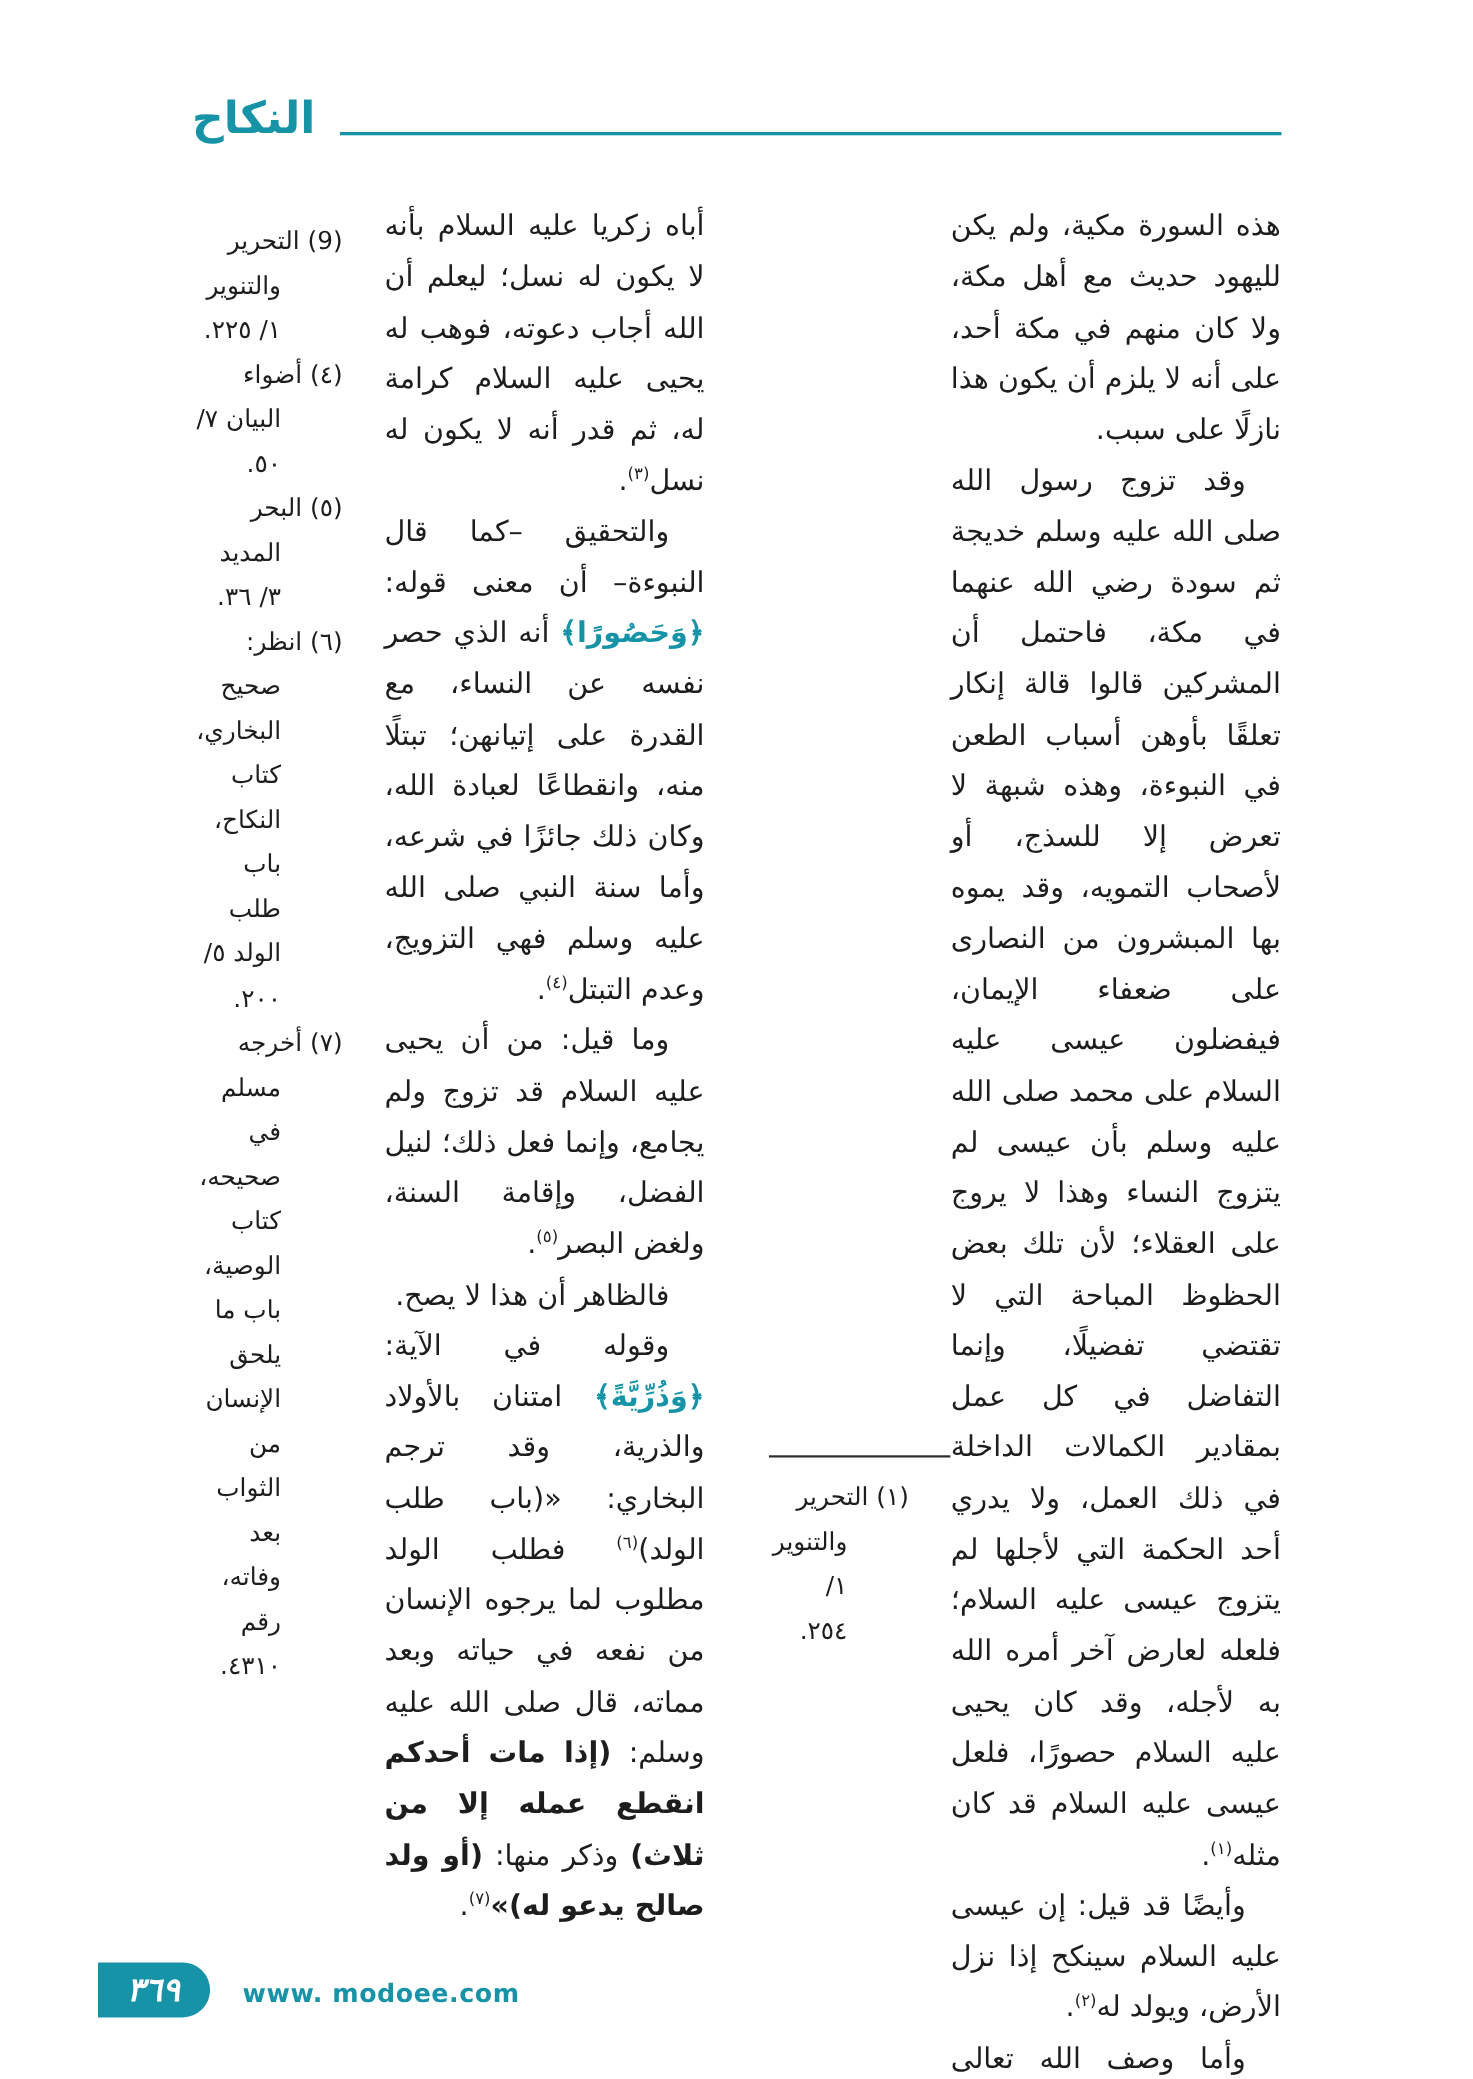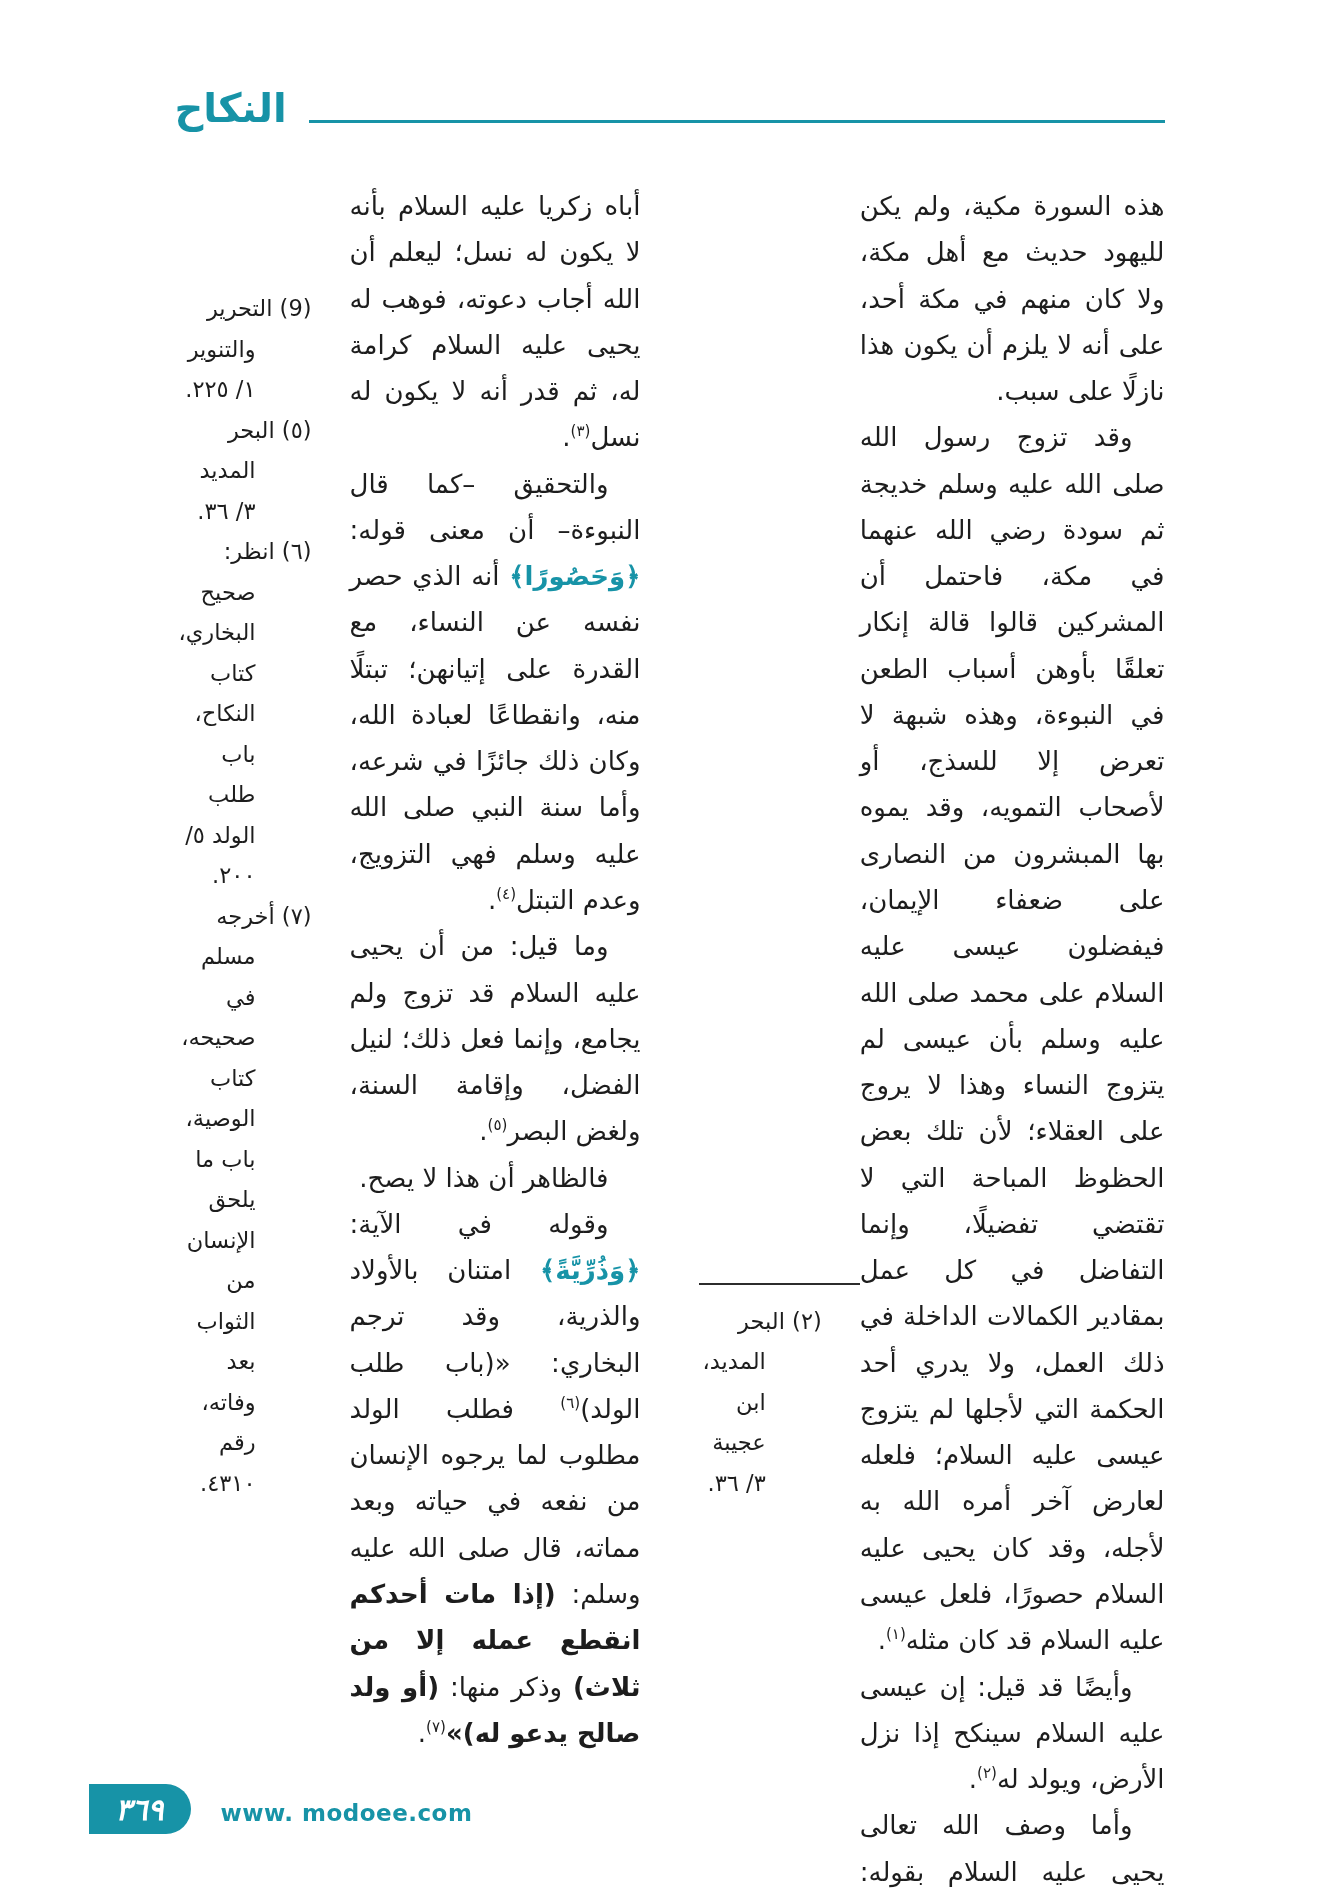--- a/index.html
+++ b/index.html
@@ -62,36 +62,37 @@
       <div class="body-text">
           <p><span>هذه السورة مكية، ولم يكن لليهود حديث مع أهل مكة، ولا كان منهم في مكة أحد، على أنه لا يلزم أن يكون هذا نازلًا على سبب.</span></p>
           <p><span>وقد تزوج رسول الله صلى الله عليه وسلم خديجة ثم سودة رضي الله عنهما في مكة، فاحتمل أن المشركين قالوا قالة إنكار تعلقًا بأوهن أسباب الطعن في النبوءة، وهذه شبهة لا تعرض إلا للسذج، أو لأصحاب التمويه، وقد يموه بها المبشرون من النصارى على ضعفاء الإيمان، فيفضلون عيسى عليه السلام على محمد صلى الله عليه وسلم بأن عيسى لم يتزوج النساء وهذا لا يروج على العقلاء؛ لأن تلك بعض الحظوظ المباحة التي لا تقتضي تفضيلًا، وإنما التفاضل في كل عمل بمقادير الكمالات الداخلة في ذلك العمل، ولا يدري أحد الحكمة التي لأجلها لم يتزوج عيسى عليه السلام؛ فلعله لعارض آخر أمره الله به لأجله، وقد كان يحيى عليه السلام حصورًا، فلعل عيسى عليه السلام قد كان مثله</span><span class="sup">(١)</span><span>.</span></p>
           <p><span>وأيضًا قد قيل: إن عيسى عليه السلام سينكح إذا نزل الأرض، ويولد له</span><span class="sup">(٢)</span><span>.</span></p>
           <p><span>وأما وصف الله تعالى يحيى عليه السلام بقوله: </span><span class="q">﴿وَحَصُورًا﴾</span><span class="b"> [آل عمران: ٣٩].</span></p>
           <p><span class="b">فليس مقصودًا منه أنه فضيلة، ولكنه أعلم</span></p>
         </div>
       <div class="fn-area">
         <div class="fn-rule"></div>
         <div class="footnotes">
-            <p><span>(٢) البحر المديد، ابن عجيبة ٣/ ٣٦.</span></p>
+            <p><span>(١) التحرير والتنوير ١/ ٢٥٤.</span></p>
           </div>
       </div>
     </section>
 
     <section class="col">
       <div class="body-text">
           <p><span>أباه زكريا عليه السلام بأنه لا يكون له نسل؛ ليعلم أن الله أجاب دعوته، فوهب له يحيى عليه السلام كرامة له، ثم قدر أنه لا يكون له نسل</span><span class="sup">(٣)</span><span>.</span></p>
           <p><span>والتحقيق –كما قال النبوءة– أن معنى قوله: </span><span class="q">﴿وَحَصُورًا﴾</span><span> أنه الذي حصر نفسه عن النساء، مع القدرة على إتيانهن؛ تبتلًا منه، وانقطاعًا لعبادة الله، وكان ذلك جائزًا في شرعه، وأما سنة النبي صلى الله عليه وسلم فهي التزويج، وعدم التبتل</span><span class="sup">(٤)</span><span>.</span></p>
           <p><span>وما قيل: من أن يحيى عليه السلام قد تزوج ولم يجامع، وإنما فعل ذلك؛ لنيل الفضل، وإقامة السنة، ولغض البصر</span><span class="sup">(٥)</span><span>.</span></p>
           <p><span>فالظاهر أن هذا لا يصح.</span></p>
           <p><span>وقوله في الآية: </span><span class="q">﴿وَذُرِّيَّةً﴾</span><span> امتنان بالأولاد والذرية، وقد ترجم البخاري: «(باب طلب الولد)</span><span class="sup">(٦)</span><span> فطلب الولد مطلوب لما يرجوه الإنسان من نفعه في حياته وبعد مماته، قال صلى الله عليه وسلم: </span><span class="b">(إذا مات أحدكم انقطع عمله إلا من ثلاث)</span><span> وذكر منها: </span><span class="b">(أو ولد صالح يدعو له)»</span><span class="sup">(٧)</span><span>.</span></p>
         </div>
       <div class="fn-area">
         <div class="footnotes">
             <p><span>(9) التحرير والتنوير ١/ ٢٢٥.</span></p>
+            <p><span>(٤) أضواء البيان ٧/ ٥٠.</span></p>
             <p><span>(٥) البحر المديد ٣/ ٣٦.</span></p>
             <p><span>(٦) انظر: صحيح البخاري، كتاب النكاح، باب طلب الولد ٥/ ٢٠٠.</span></p>
             <p><span>(٧) أخرجه مسلم في صحيحه، كتاب الوصية، باب ما يلحق الإنسان من الثواب بعد وفاته، رقم ٤٣١٠.</span></p>
           </div>
       </div>
     </section>
 
   </main>
 
   <footer>

